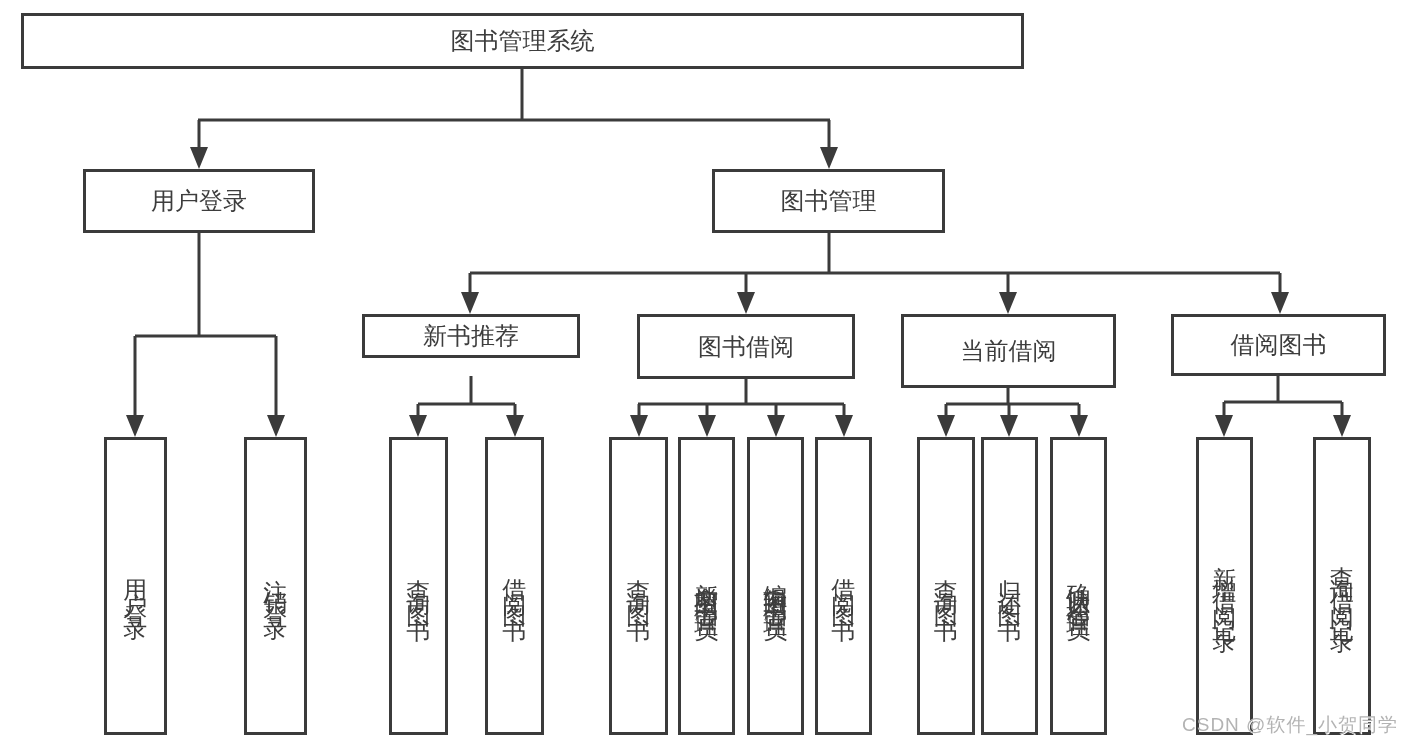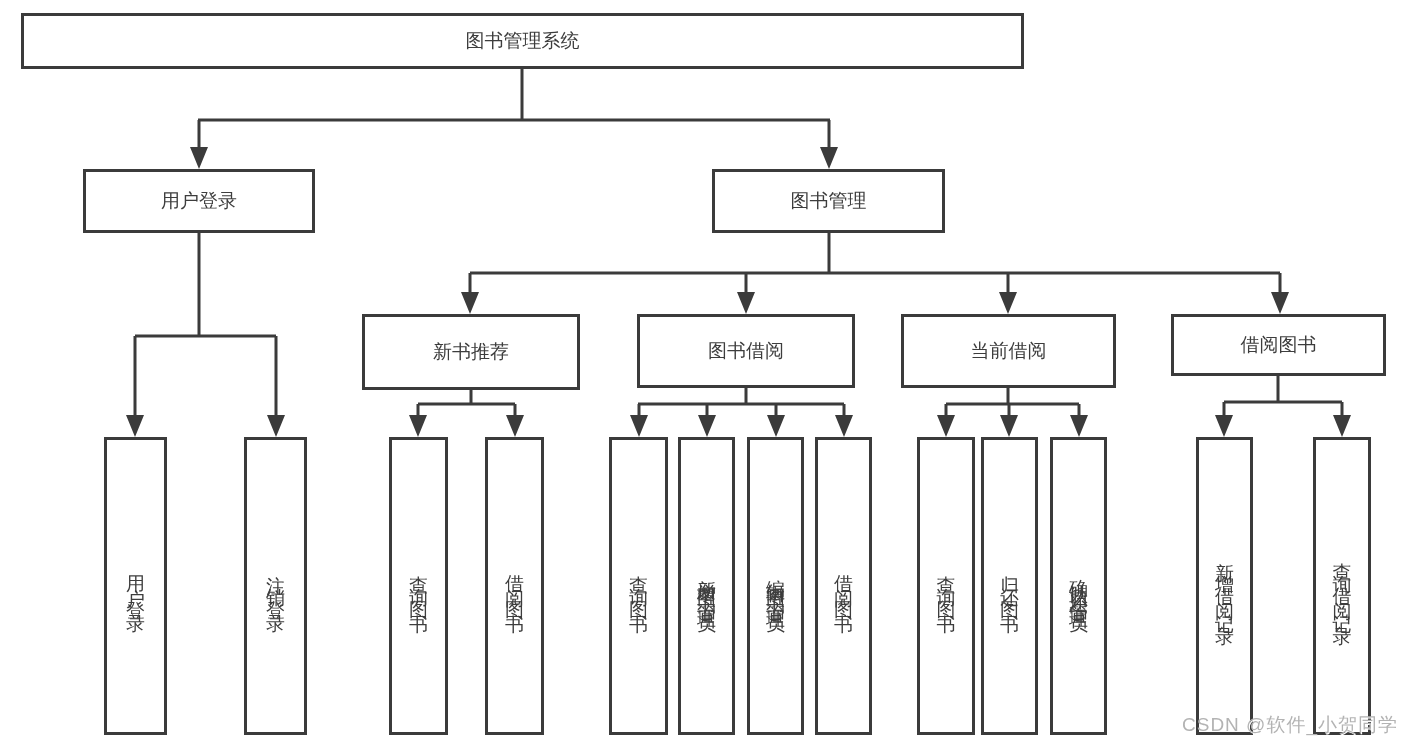--- a/index.html
+++ b/index.html
@@ -11,21 +11,21 @@
     overflow:hidden;
   }
   .connectors{position:absolute;left:0;top:0;z-index:1;}
   .box{
     position:absolute;
     box-sizing:border-box;
     background:#ffffff;
     border:3px solid #3b3b3b;
     display:flex;align-items:center;justify-content:center;
     color:#3d3d3d;
-    font-size:19px;
+    font-size:24px;
     z-index:2;
   }
   .leaf .vtext{
     writing-mode:vertical-rl;
     text-orientation:mixed;
     letter-spacing:13px;
     line-height:1.15;
     white-space:nowrap;
   }
   .leaf .vtext.tight{letter-spacing:5px;}
@@ -78,24 +78,24 @@
     <span>图书管理系统</span>
   </div>
 
   <div class="box" style="left:83px;top:169px;width:232px;height:64px">
     <span>用户登录</span>
   </div>
   <div class="box" style="left:712px;top:169px;width:233px;height:64px">
     <span>图书管理</span>
   </div>
 
-  <div class="box" style="left:362px;top:314px;width:218px;height:76px">
+  <div class="box" style="left:362px;top:314px;width:218px;height:44px">
     <span>新书推荐</span>
   </div>
-  <div class="box" style="left:637px;top:314px;width:218px;height:74px">
+  <div class="box" style="left:637px;top:314px;width:218px;height:65px">
     <span>图书借阅</span>
   </div>
   <div class="box" style="left:901px;top:314px;width:215px;height:74px">
     <span>当前借阅</span>
   </div>
   <div class="box" style="left:1171px;top:314px;width:215px;height:62px">
     <span>借阅图书</span>
   </div>
 
   <div class="box leaf" style="left:104px;top:437px;width:63px;height:298px">

